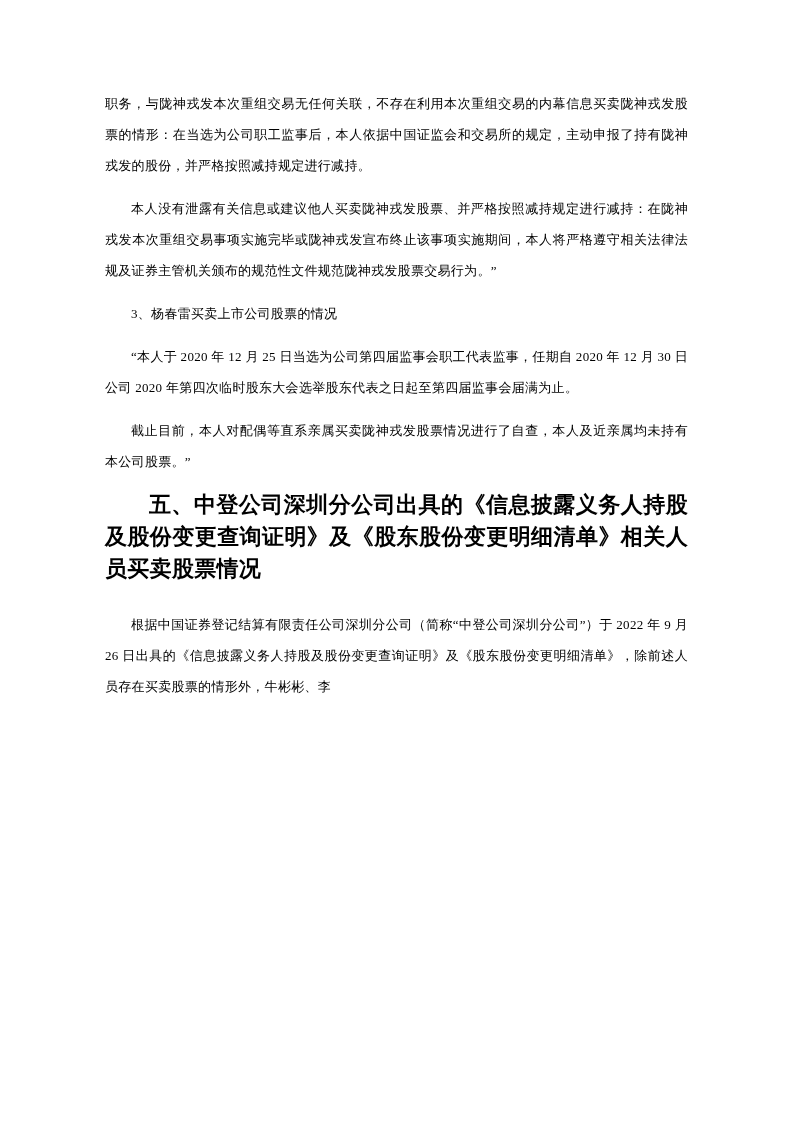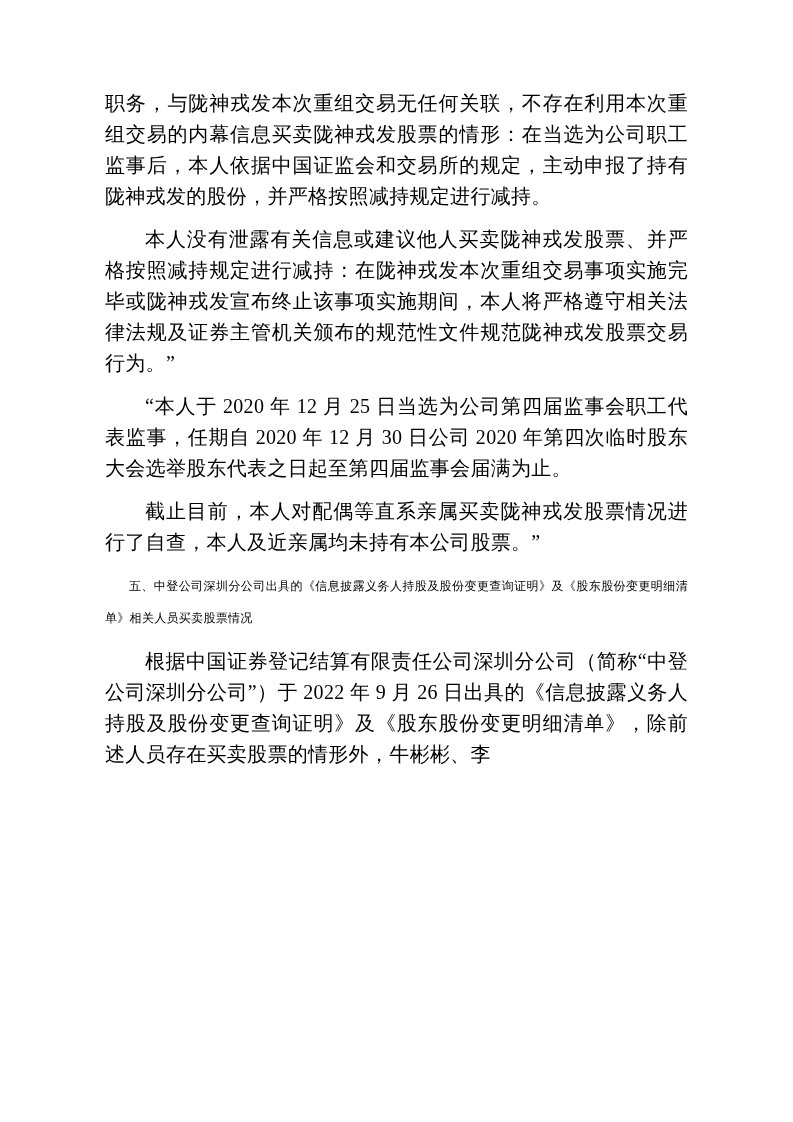--- a/index.html
+++ b/index.html
@@ -18,46 +18,47 @@
     font-family: "Liberation Serif", "DejaVu Serif", serif;
     color: #000000;
   }
   .content {
     position: absolute;
     top: 88px;
     left: 105px;
     width: 583px;
   }
   .para {
-    font-size: 20px;
+    font-size: 13px;
     line-height: 31px;
     margin: 0 0 12px 0;
     text-align: justify;
     word-break: break-all;
     letter-spacing: 0.3px;
   }
   .para.indent {
     text-indent: 2em;
   }
   .para.heading {
-    font-weight: normal;
-    font-size: 12px;
+    font-weight: bold;
+    font-size: 22px;
     line-height: 32px;
-    margin-bottom: 12px;
+    margin-bottom: 24px;
   }
   .para:last-child {
     margin-bottom: 18px;
   }
 </style>
 </head>
 <body>
 
 <div class="page">
   <div class="content" id="document-content">
 
   <p class="para">职务，与陇神戎发本次重组交易无任何关联，不存在利用本次重组交易的内幕信息买卖陇神戎发股票的情形：在当选为公司职工监事后，本人依据中国证监会和交易所的规定，主动申报了持有陇神戎发的股份，并严格按照减持规定进行减持。</p>
       <p class="para indent">本人没有泄露有关信息或建议他人买卖陇神戎发股票、并严格按照减持规定进行减持：在陇神戎发本次重组交易事项实施完毕或陇神戎发宣布终止该事项实施期间，本人将严格遵守相关法律法规及证券主管机关颁布的规范性文件规范陇神戎发股票交易行为。”</p>
+      <p class="para indent">3、杨春雷买卖上市公司股票的情况</p>
       <p class="para indent">“本人于 2020 年 12 月 25 日当选为公司第四届监事会职工代表监事，任期自 2020 年 12 月 30 日公司 2020 年第四次临时股东大会选举股东代表之日起至第四届监事会届满为止。</p>
       <p class="para indent">截止目前，本人对配偶等直系亲属买卖陇神戎发股票情况进行了自查，本人及近亲属均未持有本公司股票。”</p>
       <p class="para indent heading">五、中登公司深圳分公司出具的《信息披露义务人持股及股份变更查询证明》及《股东股份变更明细清单》相关人员买卖股票情况</p>
       <p class="para indent">根据中国证券登记结算有限责任公司深圳分公司（简称“中登公司深圳分公司”）于 2022 年 9 月 26 日出具的《信息披露义务人持股及股份变更查询证明》及《股东股份变更明细清单》，除前述人员存在买卖股票的情形外，牛彬彬、李</p>
     </div>
 </div>
 
 </body></html>

